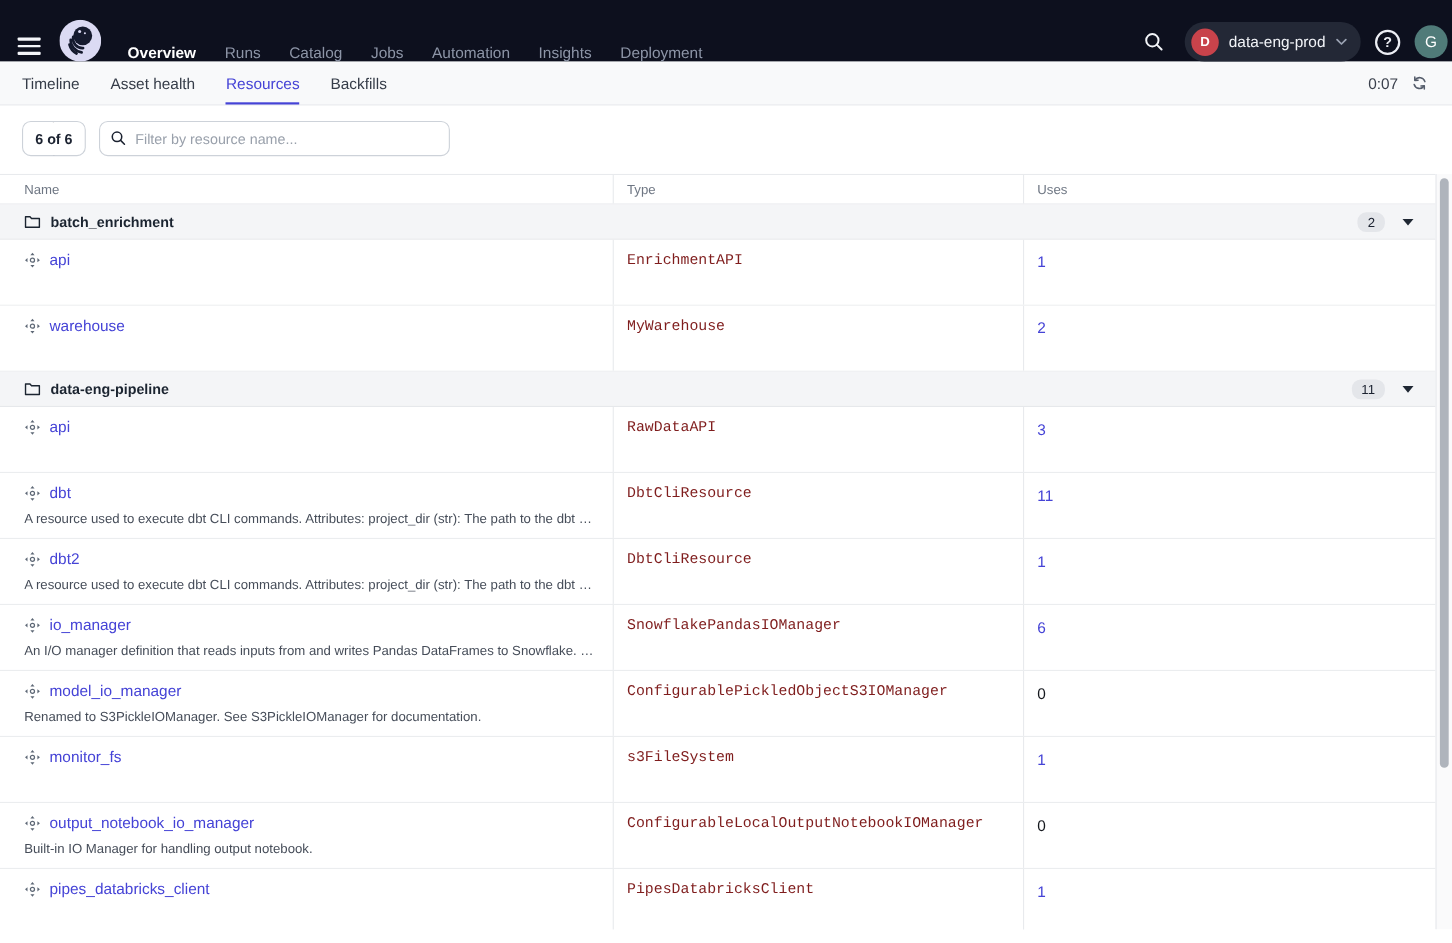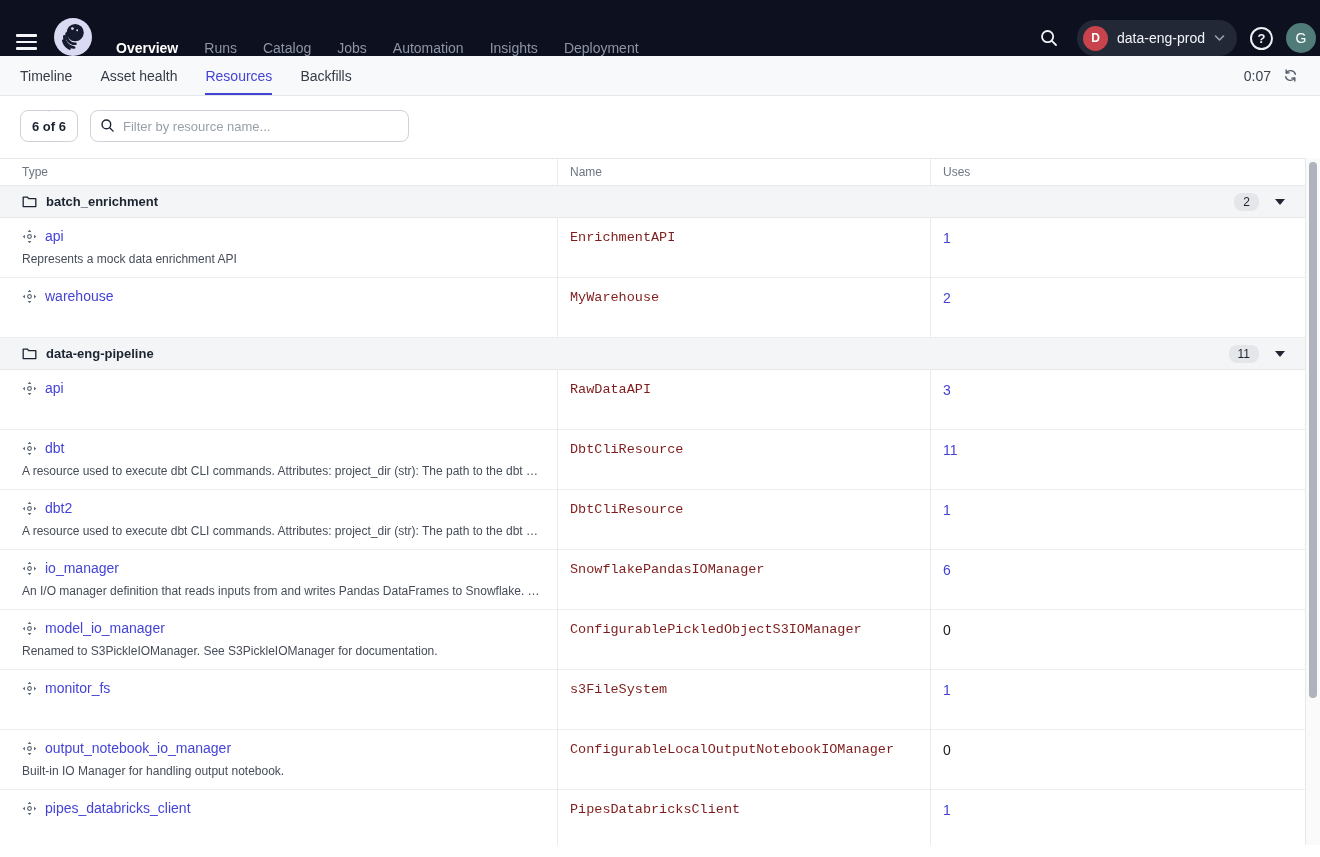--- a/index.html
+++ b/index.html
@@ -173,22 +173,22 @@
         <circle cx="6.8" cy="6.8" r="4.6" fill="none" stroke="#1B2230" stroke-width="1.5"></circle>
         <line x1="10.3" y1="10.3" x2="14" y2="14" stroke="#1B2230" stroke-width="1.5" stroke-linecap="round"></line>
       </svg>
     <input type="text" placeholder="Filter by resource name..." style="">
   </div>
 </div>
 
 <div class="tablewrap">
   <div class="tbl">
     <div class="thead">
+      <span class="hc">Name</span>
       <span class="hc">Type</span>
-      <span class="hc">Name</span>
       <span class="hc">Uses</span>
     </div>
     <div id="table-body">
   <div class="group-row">
     <svg width="15" height="13" viewBox="0 0 16 14">
             <path d="M1.2 2.2 h4.4 l1.5 1.7 h7.7 v8.6 h-13.6 z" fill="none" stroke="#1B2430" stroke-width="1.4" stroke-linejoin="round"></path>
           </svg>
     <span class="group-name">batch_enrichment</span>
     <span class="group-right">
       <span class="count-badge">2</span>
@@ -201,21 +201,20 @@
       <div class="name-line">
         <svg width="15" height="15" viewBox="0 0 16 16" fill="#5E6876">
           <circle cx="8" cy="8" r="2" fill="none" stroke="#5E6876" stroke-width="1.2"></circle>
           <path d="M8 0.8 L6 3.2 L10 3.2 Z"></path>
           <path d="M8 15.2 L6 12.8 L10 12.8 Z"></path>
           <path d="M0.8 8 L3.2 6 L3.2 10 Z"></path>
           <path d="M15.2 8 L12.8 6 L12.8 10 Z"></path>
         </svg>
         <a class="res-link">api</a>
       </div>
-      <div class="res-desc">Represents a mock data enrichment API</div>
     </div>
     <div class="cell-type">EnrichmentAPI</div>
     <div class="cell-uses"><span class="uses-val">1</span></div>
   </div>
 
   <div class="data-row">
     <div class="cell-name">
       <div class="name-line">
         <svg width="15" height="15" viewBox="0 0 16 16" fill="#5E6876">
           <circle cx="8" cy="8" r="2" fill="none" stroke="#5E6876" stroke-width="1.2"></circle>

